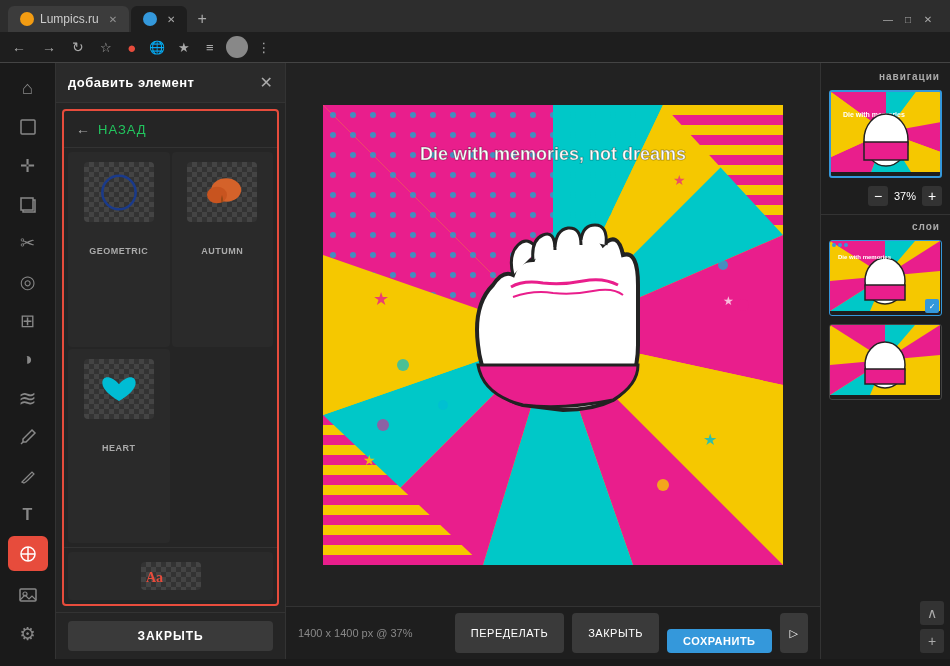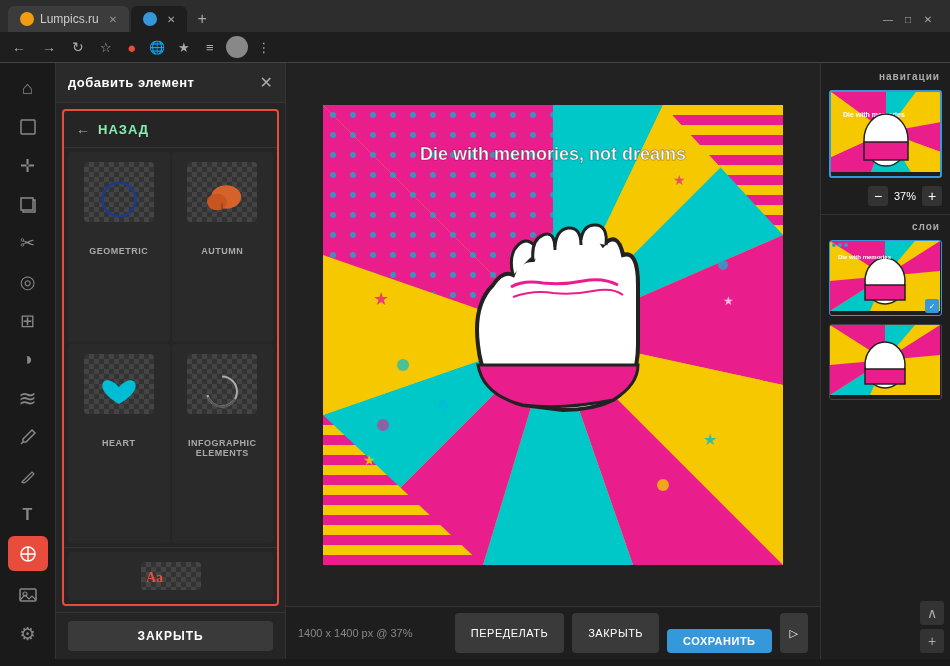--- a/index.html
+++ b/index.html
@@ -35,21 +35,21 @@
 
     
     .panel { width: 230px; background: #252525; border-right: 1px solid #333; display: flex; flex-direction: column; }
     .panel-header { display: flex; align-items: center; justify-content: space-between; padding: 10px 12px; background: #2a2a2a; border-bottom: 1px solid #333; }
     .panel-title { color: #fff; font-size: 13px; font-weight: 600; letter-spacing: 0.5px; }
     .panel-close { color: #aaa; cursor: pointer; font-size: 16px; }
 
     .panel-inner { border: 2px solid #e74c3c; margin: 6px; border-radius: 4px; flex: 1; display: flex; flex-direction: column; overflow: hidden; }
     .panel-back { display: flex; align-items: center; gap: 8px; padding: 10px 12px; border-bottom: 1px solid #333; cursor: pointer; }
     .panel-back-arrow { color: #aaa; font-size: 14px; }
-    .panel-back-label { color: #86efac; font-size: 13px; font-weight: 700; letter-spacing: 1px; }
+    .panel-back-label { color: #22c55e; font-size: 13px; font-weight: 400; letter-spacing: 1px; }
 
     .elements-grid { display: grid; grid-template-columns: 1fr 1fr; gap: 2px; padding: 4px; flex: 1; overflow-y: auto; }
     .element-item { display: flex; flex-direction: column; align-items: center; padding: 10px 6px 6px; background: #2a2a2a; cursor: pointer; border-radius: 4px; gap: 20px; }
     .element-preview { width: 70px; height: 60px; display: flex; align-items: center; justify-content: center; background: repeating-conic-gradient(#333 0% 25%, #2a2a2a 0% 50%) 0 0 / 12px 12px; border-radius: 4px; margin-bottom: 4px; }
     .element-label { color: #aaa; font-size: 9px; letter-spacing: 0.5px; text-align: center; font-weight: 600; }
 
     
     .panel-footer { padding: 8px 12px; border-top: 1px solid #333; }
     .close-btn { width: 100%; padding: 8px; background: #3a3a3a; color: #fff; border: none; border-radius: 4px; cursor: pointer; font-size: 12px; letter-spacing: 1px; font-weight: 600; }
 
@@ -83,21 +83,20 @@
 
     
     .checker-bg {
       background-image: linear-gradient(45deg, #444 25%, transparent 25%),
         linear-gradient(-45deg, #444 25%, transparent 25%),
         linear-gradient(45deg, transparent 75%, #444 75%),
         linear-gradient(-45deg, transparent 75%, #444 75%);
       background-size: 10px 10px;
       background-position: 0 0, 0 5px, 5px -5px, -5px 0px;
       background-color: #333;
-      align-items: flex-end;
     }
   </style>
 </head>
 <body>
 
 <div class="browser-chrome">
   <div class="tab-bar">
     <div class="tab">
       <span class="tab-favicon" style="background:#f39c12;"></span>
       <span>Lumpics.ru</span>
@@ -215,29 +214,20 @@
 
         <div class="element-item">
           <div class="element-preview checker-bg">
             <svg class="element-svg" viewBox="0 0 60 50" xmlns="http://www.w3.org/2000/svg">
               <path d="M30 40 Q10 28 10 18 C10 10 20 8 30 20 C40 8 50 10 50 18 Q50 28 30 40Z" fill="#00bcd4"></path>
             </svg>
           </div>
           <span class="element-label">HEART</span>
         </div>
 
-        <div class="element-item">
-          <div class="element-preview checker-bg">
-            <svg class="element-svg" viewBox="0 0 60 50" xmlns="http://www.w3.org/2000/svg">
-              <circle cx="30" cy="25" r="18" stroke="#aaa" stroke-width="2.5" fill="none" stroke-dasharray="80 120" transform="rotate(-90 30 25)"></circle>
-              <circle cx="30" cy="25" r="18" stroke="#555" stroke-width="2.5" fill="none" stroke-dasharray="40 160" transform="rotate(30 30 25)"></circle>
-            </svg>
-          </div>
-          <span class="element-label">INFOGRAPHIC ELEMENTS</span>
-        </div>
 
 
       </div>
 
       <div style="padding: 4px; border-top: 1px solid #333;">
         <div class="element-item" style="background:#2a2a2a;">
           <div class="element-preview checker-bg" style="width:60px;height:28px;">
             <svg width="60" height="28" viewBox="0 0 60 28">
               <text x="5" y="20" font-size="14" fill="#e74c3c" font-weight="bold" font-family="serif">Aa</text>
             </svg>

